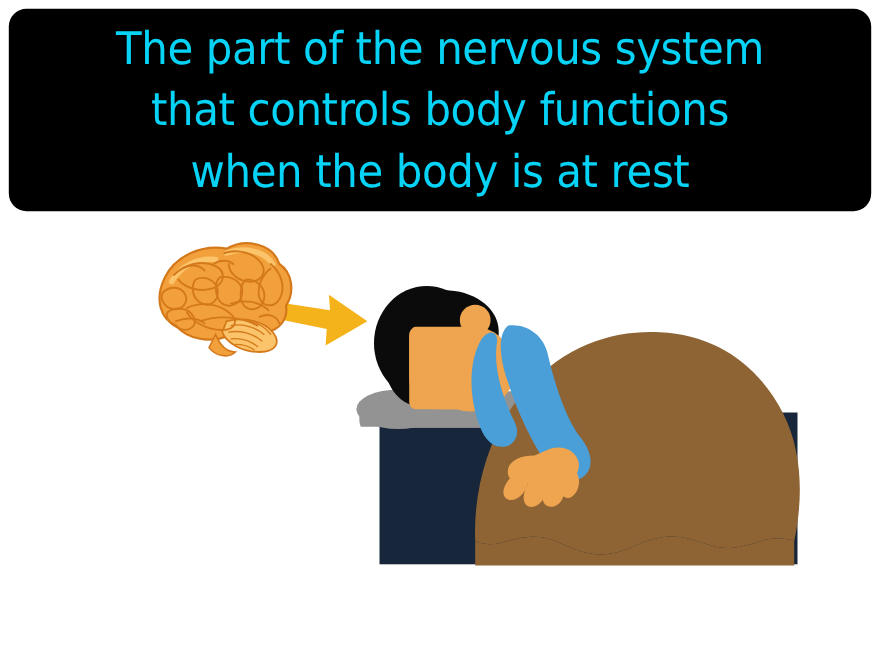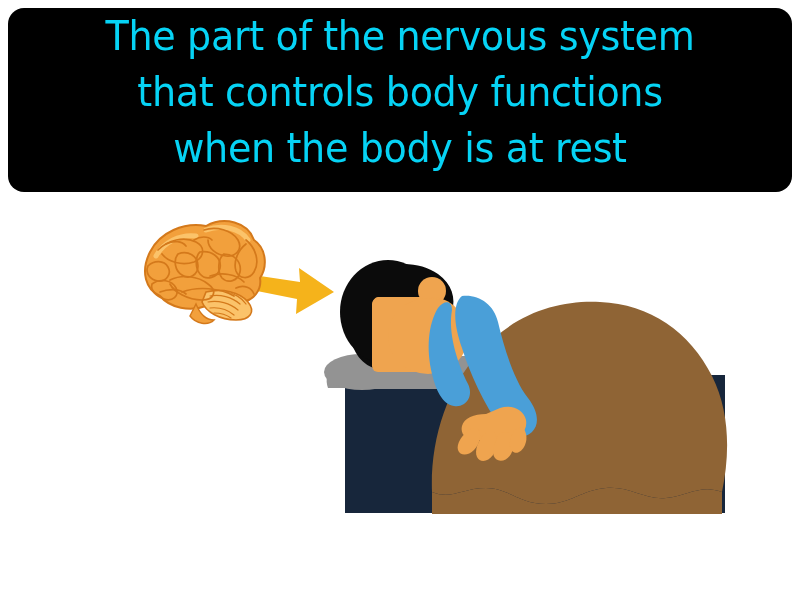--- a/index.html
+++ b/index.html
@@ -26,20 +26,21 @@
   #definition-banner {
     position: absolute;
     left: 8px;
     top: 8px;
     width: 784px;
     height: 184px;
     background: #000000;
     border-radius: 16px;
     box-sizing: border-box;
     display: flex;
+    align-items: center;
     justify-content: center;
     overflow: hidden;
   }
   #definition-text {
     color: #06d3f5;
     font-family: "DejaVu Sans", sans-serif;
     font-size: 41px;
     line-height: 56px;
     font-weight: 400;
     text-align: center;

